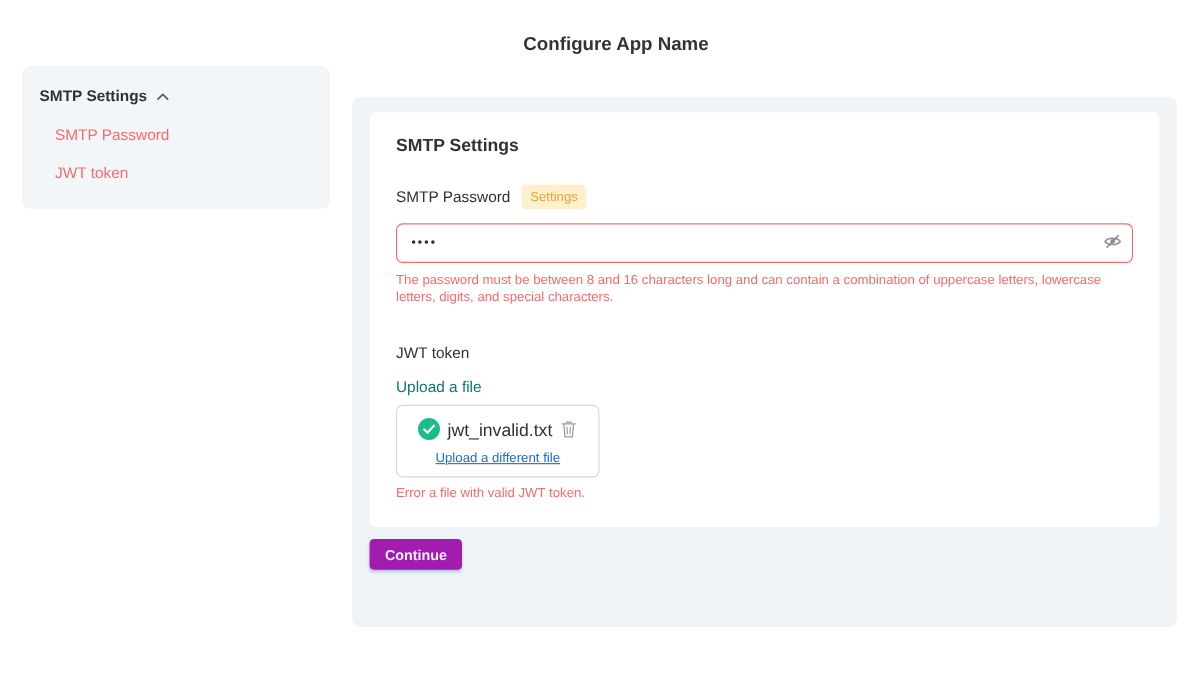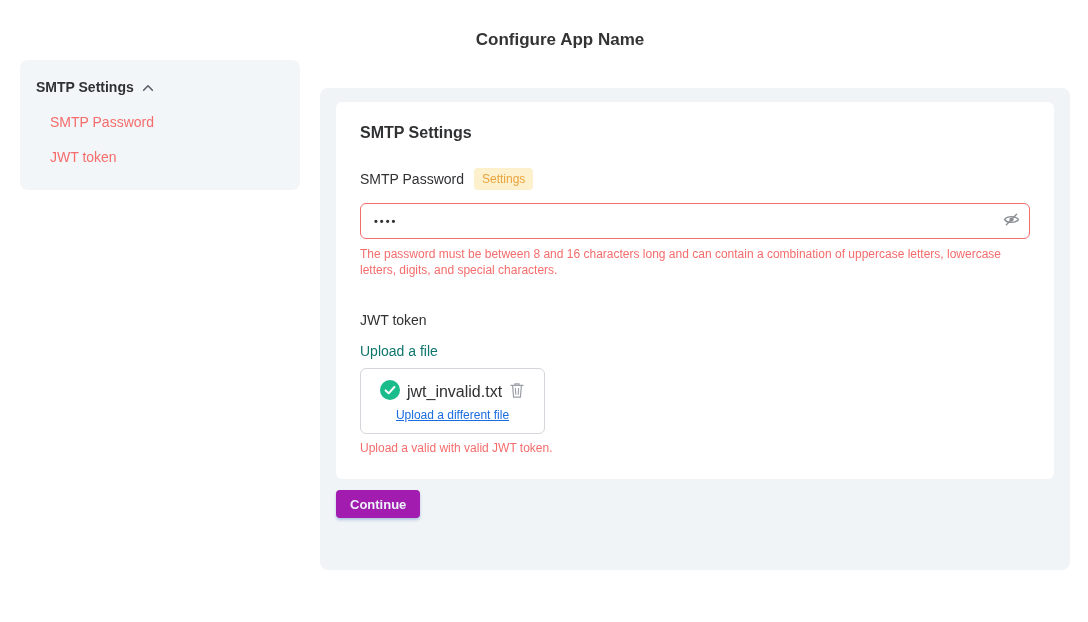--- a/index.html
+++ b/index.html
@@ -123,20 +123,20 @@
                 <path d="M3.6 3.6 L4.6 15.2 H11.4 L12.4 3.6" stroke="#9a9fa6" stroke-width="1.2" stroke-linejoin="round"></path>
                 <line x1="6.4" y1="6" x2="6.8" y2="12.7" stroke="#9a9fa6" stroke-width="1.1"></line>
                 <line x1="9.6" y1="6" x2="9.2" y2="12.7" stroke="#9a9fa6" stroke-width="1.1"></line>
               </svg>
             </span>
           </button>
         </div>
         <a class="select-link">Upload a different file</a>
       </div>
 
-      <div class="upload-error">Upload a valid with valid JWT token.</div>
+      <div class="upload-error">Error a file with valid JWT token.</div>
     </div>
 
 
     <button class="continue-btn" disabled="">Continue</button>
   </section>
 
 </div>
 
 </body></html>

